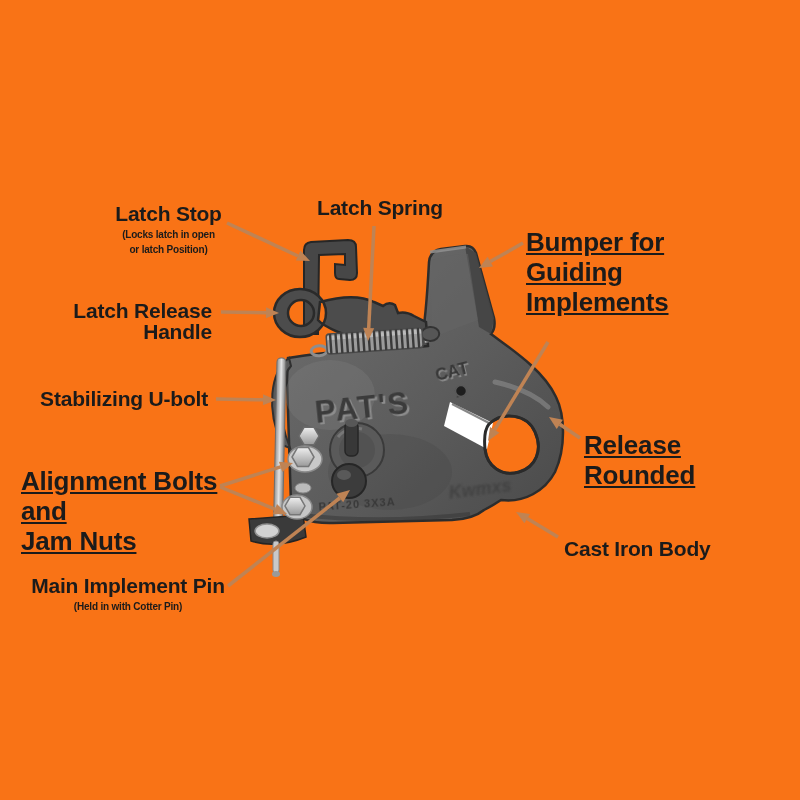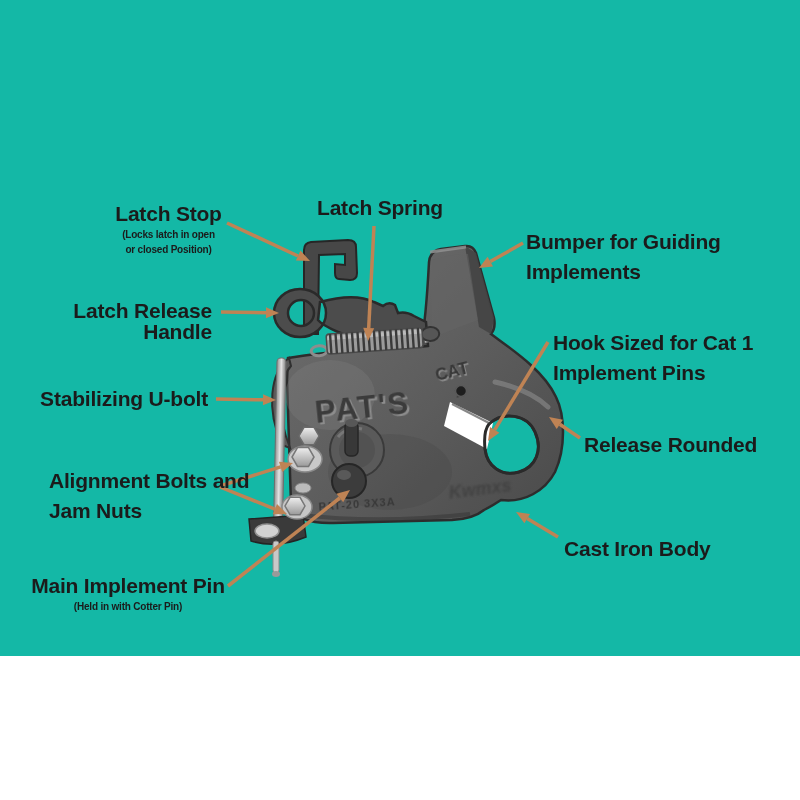--- a/index.html
+++ b/index.html
@@ -1,24 +1,24 @@
 <!DOCTYPE html>
 <html><head>
 <meta charset="utf-8">
 <style>
   html,body{margin:0;padding:0;background:#ffffff;}
   .canvas{
-    position:relative;width:800px;height:656px;background:#14b8a6;overflow:hidden;
+    position:relative;width:800px;height:800px;background:#f97316;overflow:hidden;
     font-family:"Liberation Sans", sans-serif;
   }
   .canvas svg{position:absolute;left:0;top:0;}
   .lbl{position:absolute;color:#1b1b1b;font-weight:bold;line-height:1.0;}
   .lbl .t{font-size:21px;letter-spacing:-0.2px;}
   .lbl .s{font-size:10px;line-height:15px;margin-top:3px;letter-spacing:-0.2px;}
-  .two{font-size:21px;line-height:30px;letter-spacing:-0.2px;}
+  .two{font-size:26px;line-height:30px;letter-spacing:-0.2px;text-decoration:underline;}
   .ctr{text-align:center;}
   .rgt{text-align:right;}
 </style>
 </head>
 <body>
 
 <div class="canvas">
 
   <svg width="800" height="800" viewBox="0 0 800 800">
     <defs>
@@ -192,51 +192,47 @@
         <line x1="228" y1="586" x2="339.8" y2="498"></line>
         <polygon points="350,490 343.2,502.3 336.4,493.7" stroke="none"></polygon>
       </g>
     </g>
   </svg>
 
   <div class="lbl ctr" style="left:96px;top:203px;width:145px;">
     <div class="t">Latch Stop</div>
     <div class="s">
       <div>(Locks latch in open</div>
-      <div>or closed Position)</div>
+      <div>or latch Position)</div>
     </div>
   </div>
 
   <div class="lbl" style="left:317px;top:197px;">
     <div class="t">Latch Spring</div>
   </div>
 
   <div class="lbl two" style="left:526px;top:227px;width:210px;">
     <div>Bumper for Guiding</div>
     <div>Implements</div>
   </div>
 
   <div class="lbl rgt" style="left:5px;top:300px;width:207px;">
     <div class="t">Latch Release Handle</div>
   </div>
 
-  <div class="lbl two" style="left:553px;top:328px;width:215px;">
-    <div>Hook Sized for Cat 1</div>
-    <div>Implement Pins</div>
-  </div>
 
   <div class="lbl rgt" style="left:0px;top:388px;width:208px;">
     <div class="t">Stabilizing U-bolt</div>
   </div>
 
   <div class="lbl two" style="left:584px;top:430px;width:195px;">
     <div>Release Rounded</div>
   </div>
 
-  <div class="lbl two" style="left:21px;top:466px;width:205px;margin-left:28px;">
+  <div class="lbl two" style="left:21px;top:466px;width:205px;">
     <div>Alignment Bolts and</div>
     <div>Jam Nuts</div>
   </div>
 
   <div class="lbl" style="left:564px;top:538px;">
     <div class="t">Cast Iron Body</div>
   </div>
 
   <div class="lbl ctr" style="left:30px;top:575px;width:196px;">
     <div class="t">Main Implement Pin</div>

